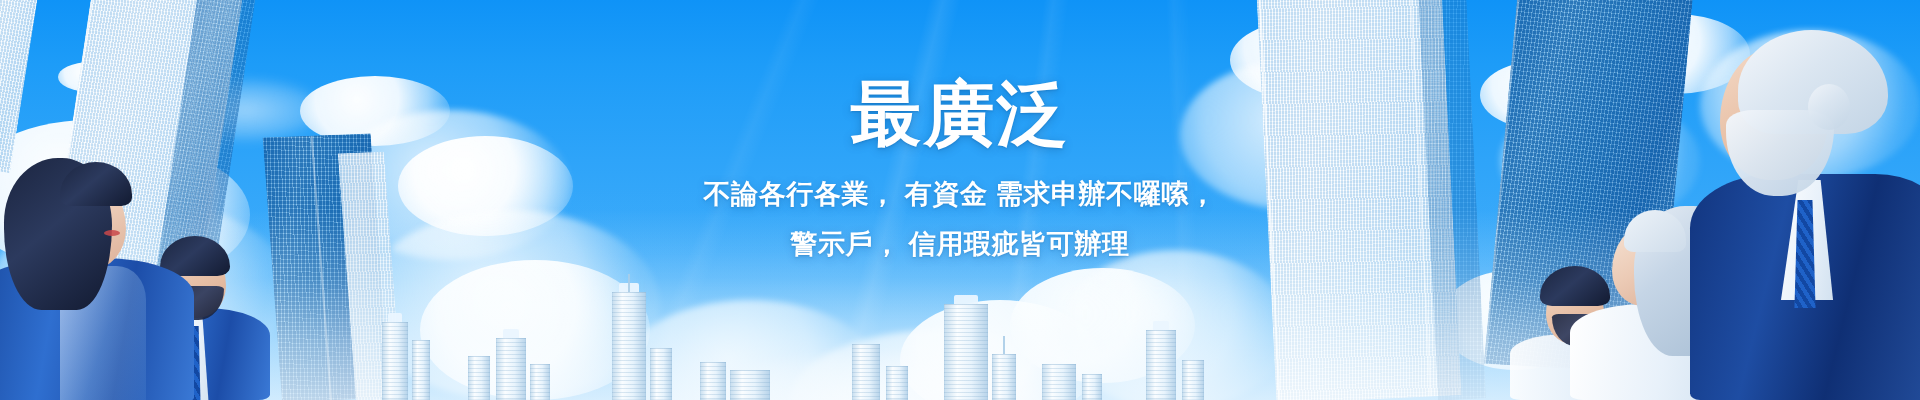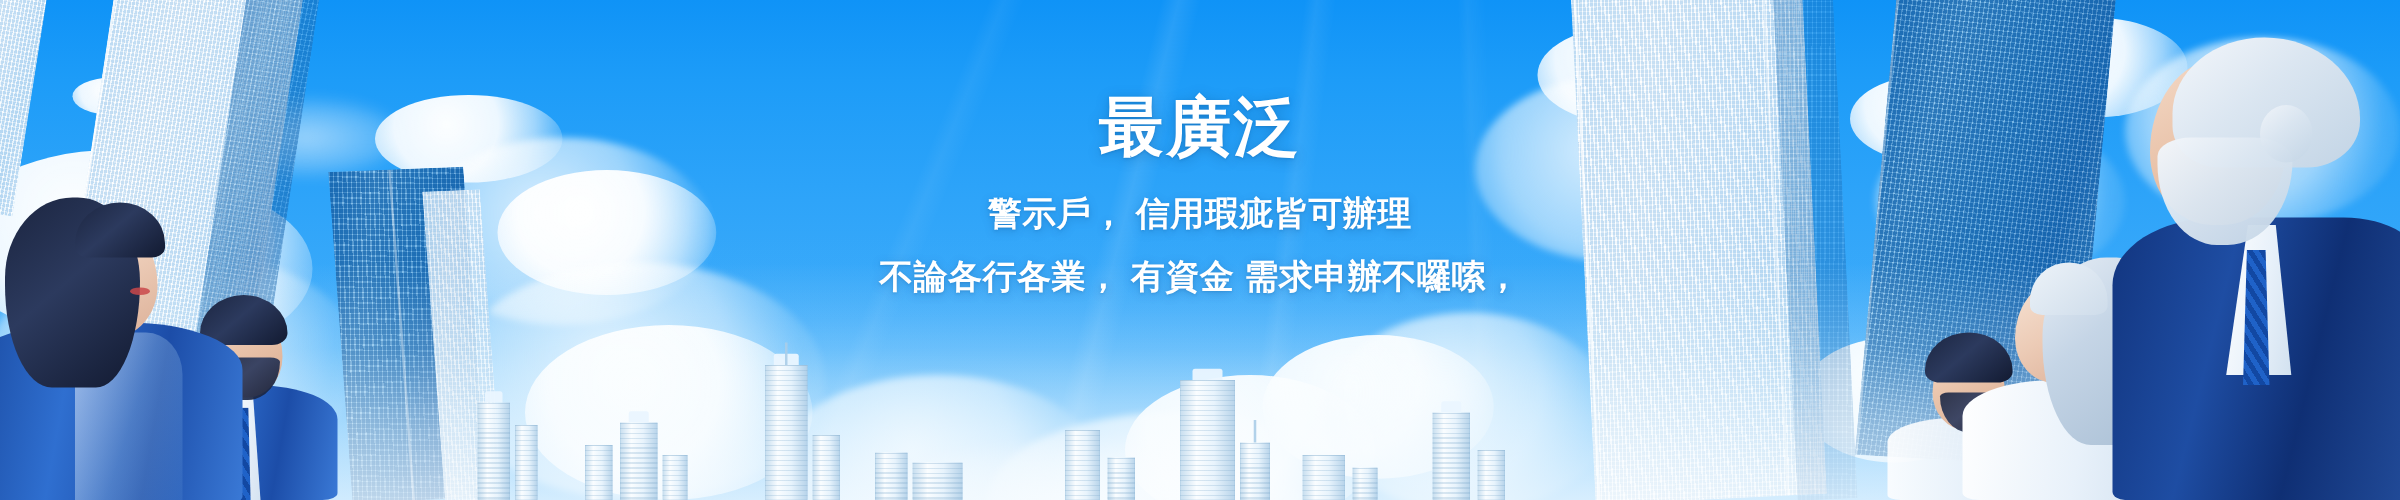--- a/index.html
+++ b/index.html
@@ -256,21 +256,21 @@
     position: absolute;
     left: 0;
     right: 0;
     top: 72px;
     text-align: center;
     z-index: 40;
     user-select: none;
   }
   .hero-title {
     margin: 0;
-    font-size: 52px;
+    font-size: 71px;
     line-height: 1.18;
     font-weight: 700;
     color: #ffffff;
     letter-spacing: 2px;
     text-shadow:
       0 2px 10px rgba(10,70,130,0.30),
       0 1px 2px rgba(12,80,145,0.28);
   }
   .hero-sub {
     margin: 14px 0 0 0;
@@ -470,18 +470,18 @@
           border-radius:52% 54% 30% 26% / 62% 66% 38% 34%;"></div>
     <div class="p-hair hair-white" style="left:36px; top:96px; width:108px; height:86px;
           border-radius:26% 30% 50% 46% / 18% 22% 82% 78%; opacity:0.97;"></div>
     <div class="p-hair hair-white" style="left:118px; top:70px; width:42px; height:46px;
           border-radius:50%; opacity:0.85;"></div>
   </div>
 
   <div class="hero-copy">
     <h1 class="hero-title">最廣泛</h1>
     <div class="hero-sub">
+      <span class="line">不論各行各業， 有資金 需求申辦不囉嗦，</span>
       <span class="line">警示戶， 信用瑕疵皆可辦理</span>
-      <span class="line">不論各行各業， 有資金 需求申辦不囉嗦，</span>
     </div>
   </div>
 
 </div>
 
 </body></html>

